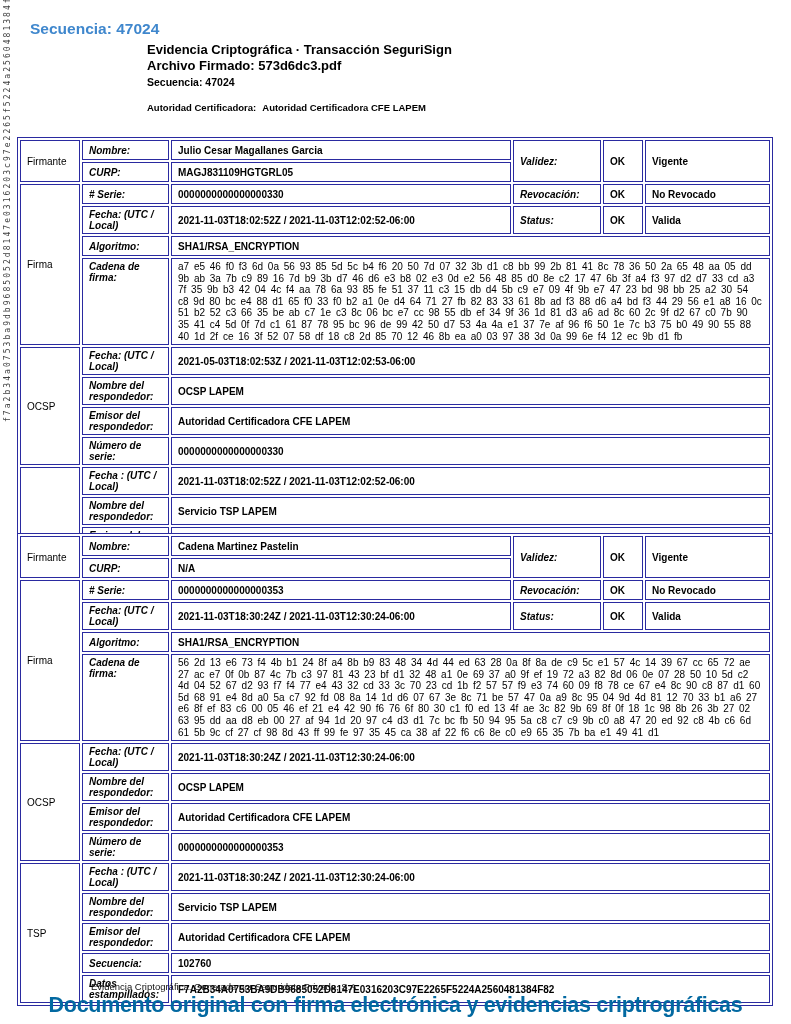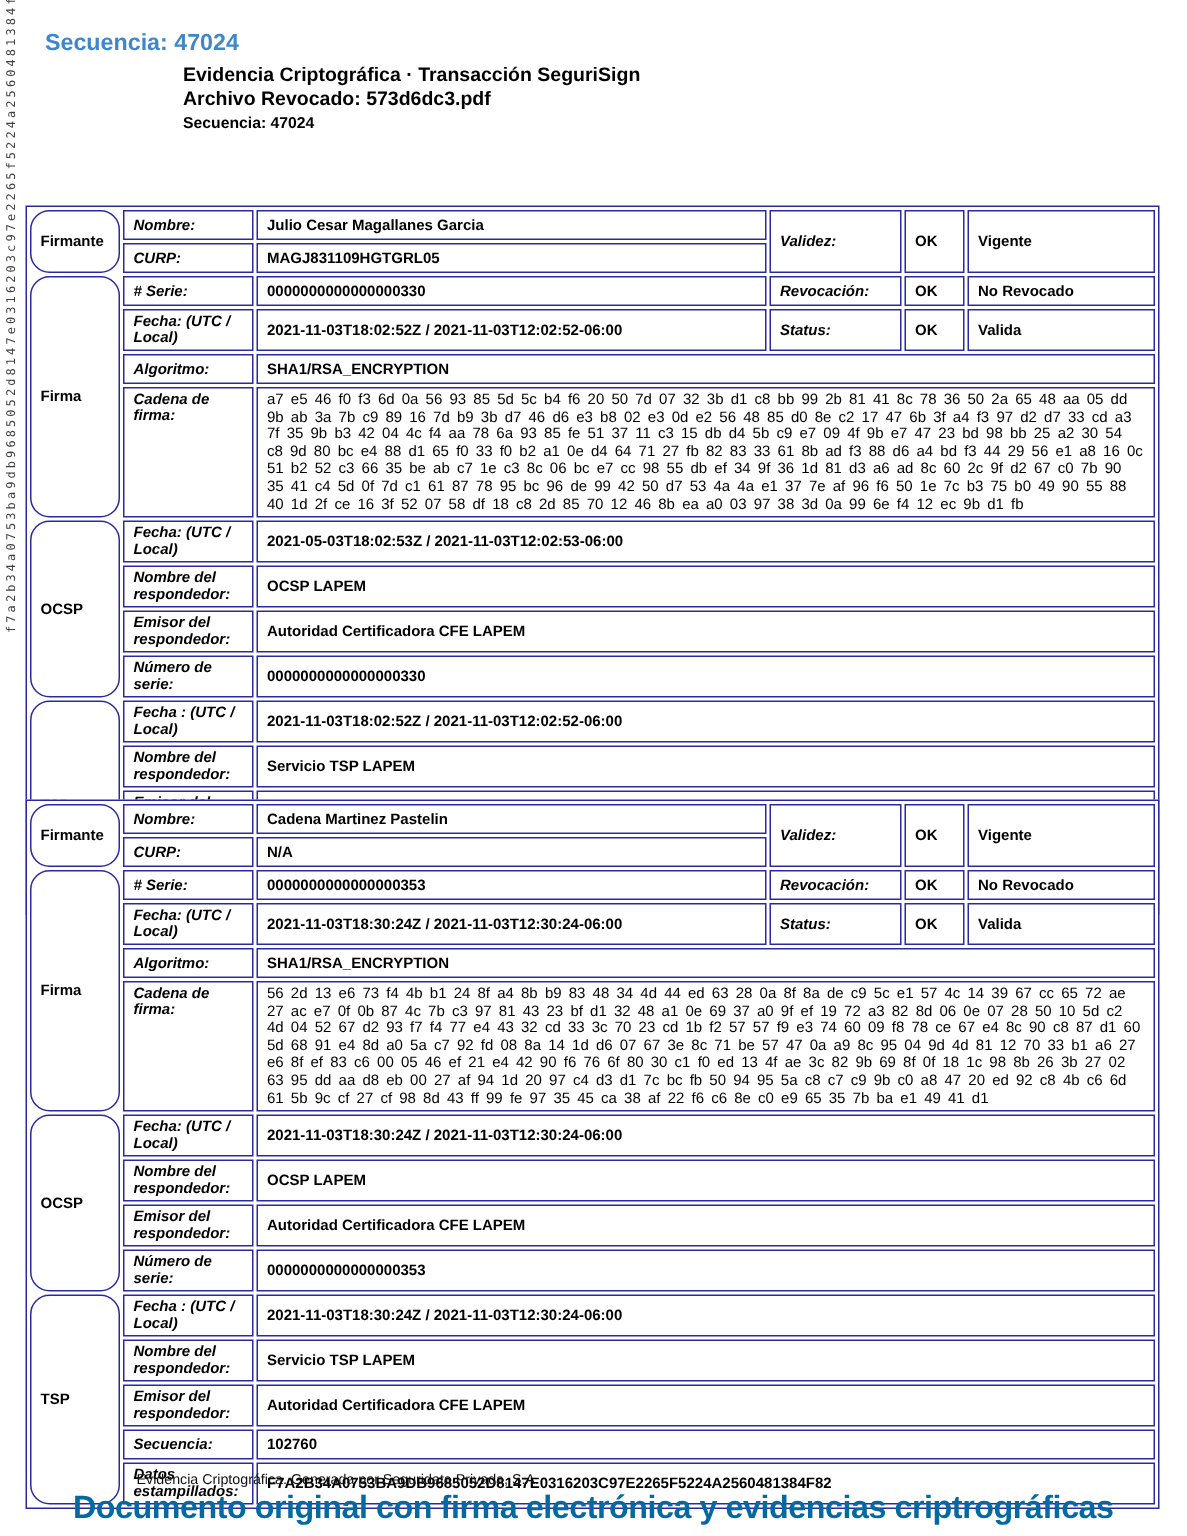--- a/index.html
+++ b/index.html
@@ -12,37 +12,37 @@
     position:absolute;top:422px;left:3px;
     transform-origin:0 0;transform:rotate(-90deg);
     font-family:"DejaVu Sans Mono",monospace;
     font-size:8px;letter-spacing:2.05px;color:#3f3f3f;white-space:nowrap;
   }
   
   .top-seq{
     position:absolute;left:30px;top:20px;
     font-size:15.5px;font-weight:bold;color:#3f87cd;
   }
-  .hdr{position:absolute;left:122px;top:42px;}
+  .hdr{position:absolute;left:147px;top:42px;}
   .hdr-title{font-size:13px;font-weight:bold;line-height:16px;}
   .hdr-seq{font-size:10.5px;font-weight:bold;margin-top:2px;}
   .hdr-ca{font-size:9.5px;font-weight:bold;margin-top:14px;}
   .hdr-ca .ca-val{margin-left:6px;}
   
   table.evtable{
     position:absolute;left:17px;width:756px;
     border-collapse:separate;border-spacing:2px;
     border:1px solid #2a2aa0;table-layout:fixed;background:#fff;
   }
   table.evtable td{
     border:1px solid #2a2aa0;
     padding:2px 6px;font-size:10px;vertical-align:middle;
     height:14px;overflow:hidden;
   }
-  td.sec{font-weight:bold;font-size:10px;border-radius:13px;}
+  td.sec{font-weight:normal;font-size:10px;}
   td.lbl{font-weight:bold;font-style:italic;font-size:9.5px;}
   td.val{font-size:10px;font-weight:bold;}
   td.hex{
     font-size:10px;line-height:11.6px;word-spacing:2px;
     padding-top:3px;padding-bottom:3px;overflow-wrap:break-word;
   }
   .t1{top:137px;}
   .t2{top:533px;}
   
   .foot-note{position:absolute;left:63px;top:981px;font-size:9.5px;color:#111;margin-left:28px;}
@@ -52,22 +52,25 @@
   }
 </style>
 </head>
 <body>
 
 <div class="side-hash">f7a2b34a0753ba9db9685052d8147e0316203c97e2265f5224a2560481384f82</div>
 
 <div class="top-seq">Secuencia: 47024</div>
 <div class="hdr">
   <div class="hdr-title">Evidencia Criptográfica · Transacción SeguriSign</div>
-  <div class="hdr-title">Archivo Revocado: 573d6dc3.pdf</div>
+  <div class="hdr-title">Archivo Firmado: 573d6dc3.pdf</div>
   <div class="hdr-seq">Secuencia: 47024</div>
+  <div class="hdr-ca">
+    <span>Autoridad Certificadora:</span><span class="ca-val">Autoridad Certificadora CFE LAPEM</span>
+  </div>
 </div>
 
 <table class="evtable t1">
   <colgroup>
       <col style="width:60px">
       <col style="width:87px">
       <col style="width:340px">
       <col style="width:88px">
       <col style="width:40px">
       <col>

